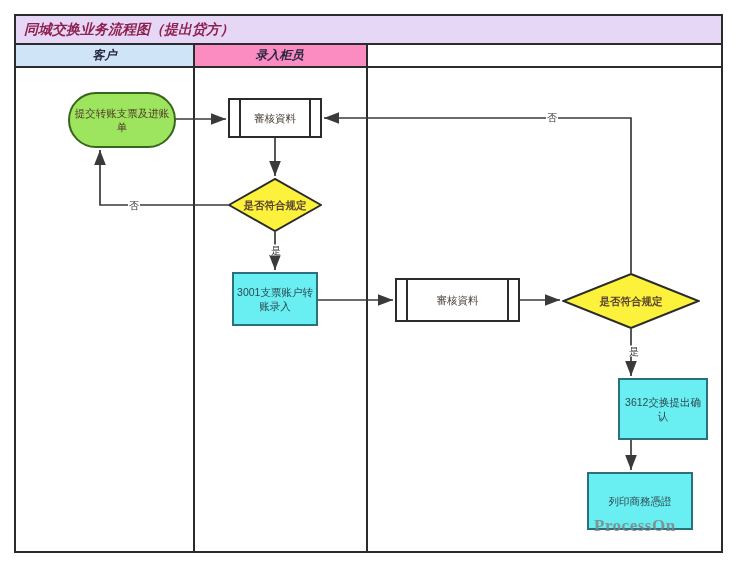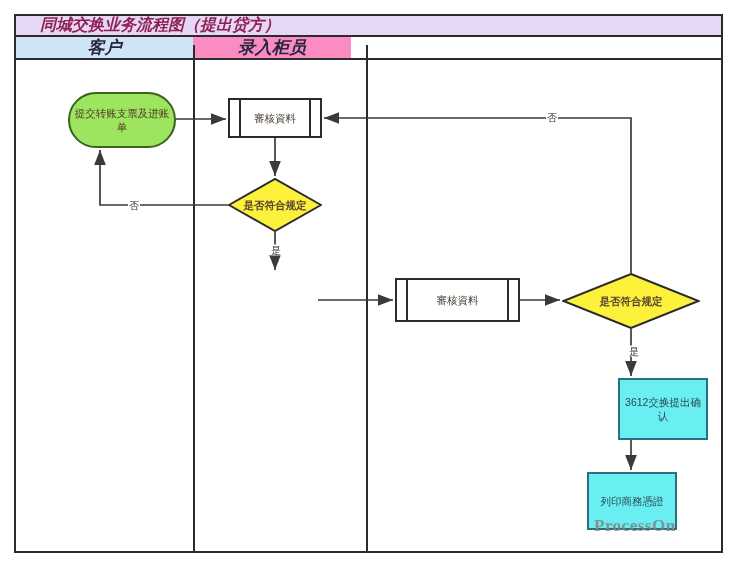--- a/index.html
+++ b/index.html
@@ -6,31 +6,31 @@
   .canvas {
     position:relative; width:740px; height:572px; background:#ffffff;
     font-family:"Liberation Sans", sans-serif; overflow:hidden;
   }
   
   .pool {
     position:absolute; left:14px; top:14px; width:709px; height:539px;
     border:2px solid #2b2b2b; box-sizing:border-box; background:#ffffff;
   }
   .pool-title {
-    height:21px; border-bottom:2px solid #2b2b2b; box-sizing:border-box;
-    display:flex; align-items:center; padding-left:24px;
-    font-size:16px; font-weight:bold; font-style:italic;
+    height:29px; border-bottom:2px solid #2b2b2b; box-sizing:border-box;
+    display:flex; align-items:center; padding-left:8px;
+    font-size:14px; font-weight:bold; font-style:italic;
   }
   .lane-headers { display:flex; height:23px; border-bottom:2px solid #2b2b2b; box-sizing:border-box; }
   .lane-header {
     display:flex; align-items:center; justify-content:center;
-    font-size:17px; font-weight:bold; font-style:italic; color:#26263f;
+    font-size:12px; font-weight:bold; font-style:italic; color:#26263f;
     box-sizing:border-box; height:100%;text-align:center;
   }
-  .lane-w1 { width:177px; } .lane-w2 { width:158px; } .lane-w3 { flex:1; }
+  .lane-w1 { width:177px; } .lane-w2 { width:173px; } .lane-w3 { flex:1; }
   .lane-divider {
     position:absolute; top:45px; width:2px; height:508px; background:#2b2b2b;
   }
   .divider-1 { left:193px; } .divider-2 { left:366px; }
   
   .connectors { position:absolute; left:0; top:0; pointer-events:none; }
   .edge { fill:none; stroke:#3a3a3a; stroke-width:1.7; }
   
   .shape {
     position:absolute; box-sizing:border-box;
@@ -101,37 +101,40 @@
     <span>審核資料</span>
   </div>
 
   <div class="shape diamond" style="left:228px;top:178px;width:94px;height:54px;">
     <svg viewBox="0 0 100 56" preserveAspectRatio="none">
       <polygon points="50,1 99,28 50,55 1,28" style="fill: rgb(252, 242, 60);"></polygon>
     </svg>
     <span class="dlabel">是否符合规定</span>
   </div>
 
+  <div class="shape cyanbox" style="left: 232px; top: 272px; width: 86px; height: 54px; background: rgb(105, 238, 242);">
+    <span>3001支票账户转账录入</span>
+  </div>
 
   <div class="shape proc" style="left: 395px; top: 278px; width: 125px; height: 44px; background: rgb(255, 255, 255);">
     <span>審核資料</span>
   </div>
 
   <div class="shape diamond" style="left:562px;top:273px;width:138px;height:56px;">
     <svg viewBox="0 0 100 56" preserveAspectRatio="none">
       <polygon points="50,1 99,28 50,55 1,28" style="fill: rgb(252, 242, 60);"></polygon>
     </svg>
     <span class="dlabel">是否符合规定</span>
   </div>
 
   <div class="shape cyanbox" style="left: 618px; top: 378px; width: 90px; height: 62px; background: rgb(105, 238, 242);">
     <span>3612交换提出确认</span>
   </div>
 
-  <div class="shape cyanbox" style="left: 587px; top: 472px; width: 90px; height: 58px; background: rgb(105, 238, 242);">
+  <div class="shape cyanbox" style="left: 587px; top: 472px; width: 106px; height: 58px; background: rgb(105, 238, 242);">
     <span>列印商務憑證</span>
   </div>
 
   <span class="edge-label" style="left:134px;top:205px;">否</span>
   <span class="edge-label" style="left:276px;top:250px;">是</span>
   <span class="edge-label" style="left:552px;top:117px;">否</span>
   <span class="edge-label" style="left:634px;top:351px;">是</span>
 
   <div class="watermark">ProcessOn</div>
 

